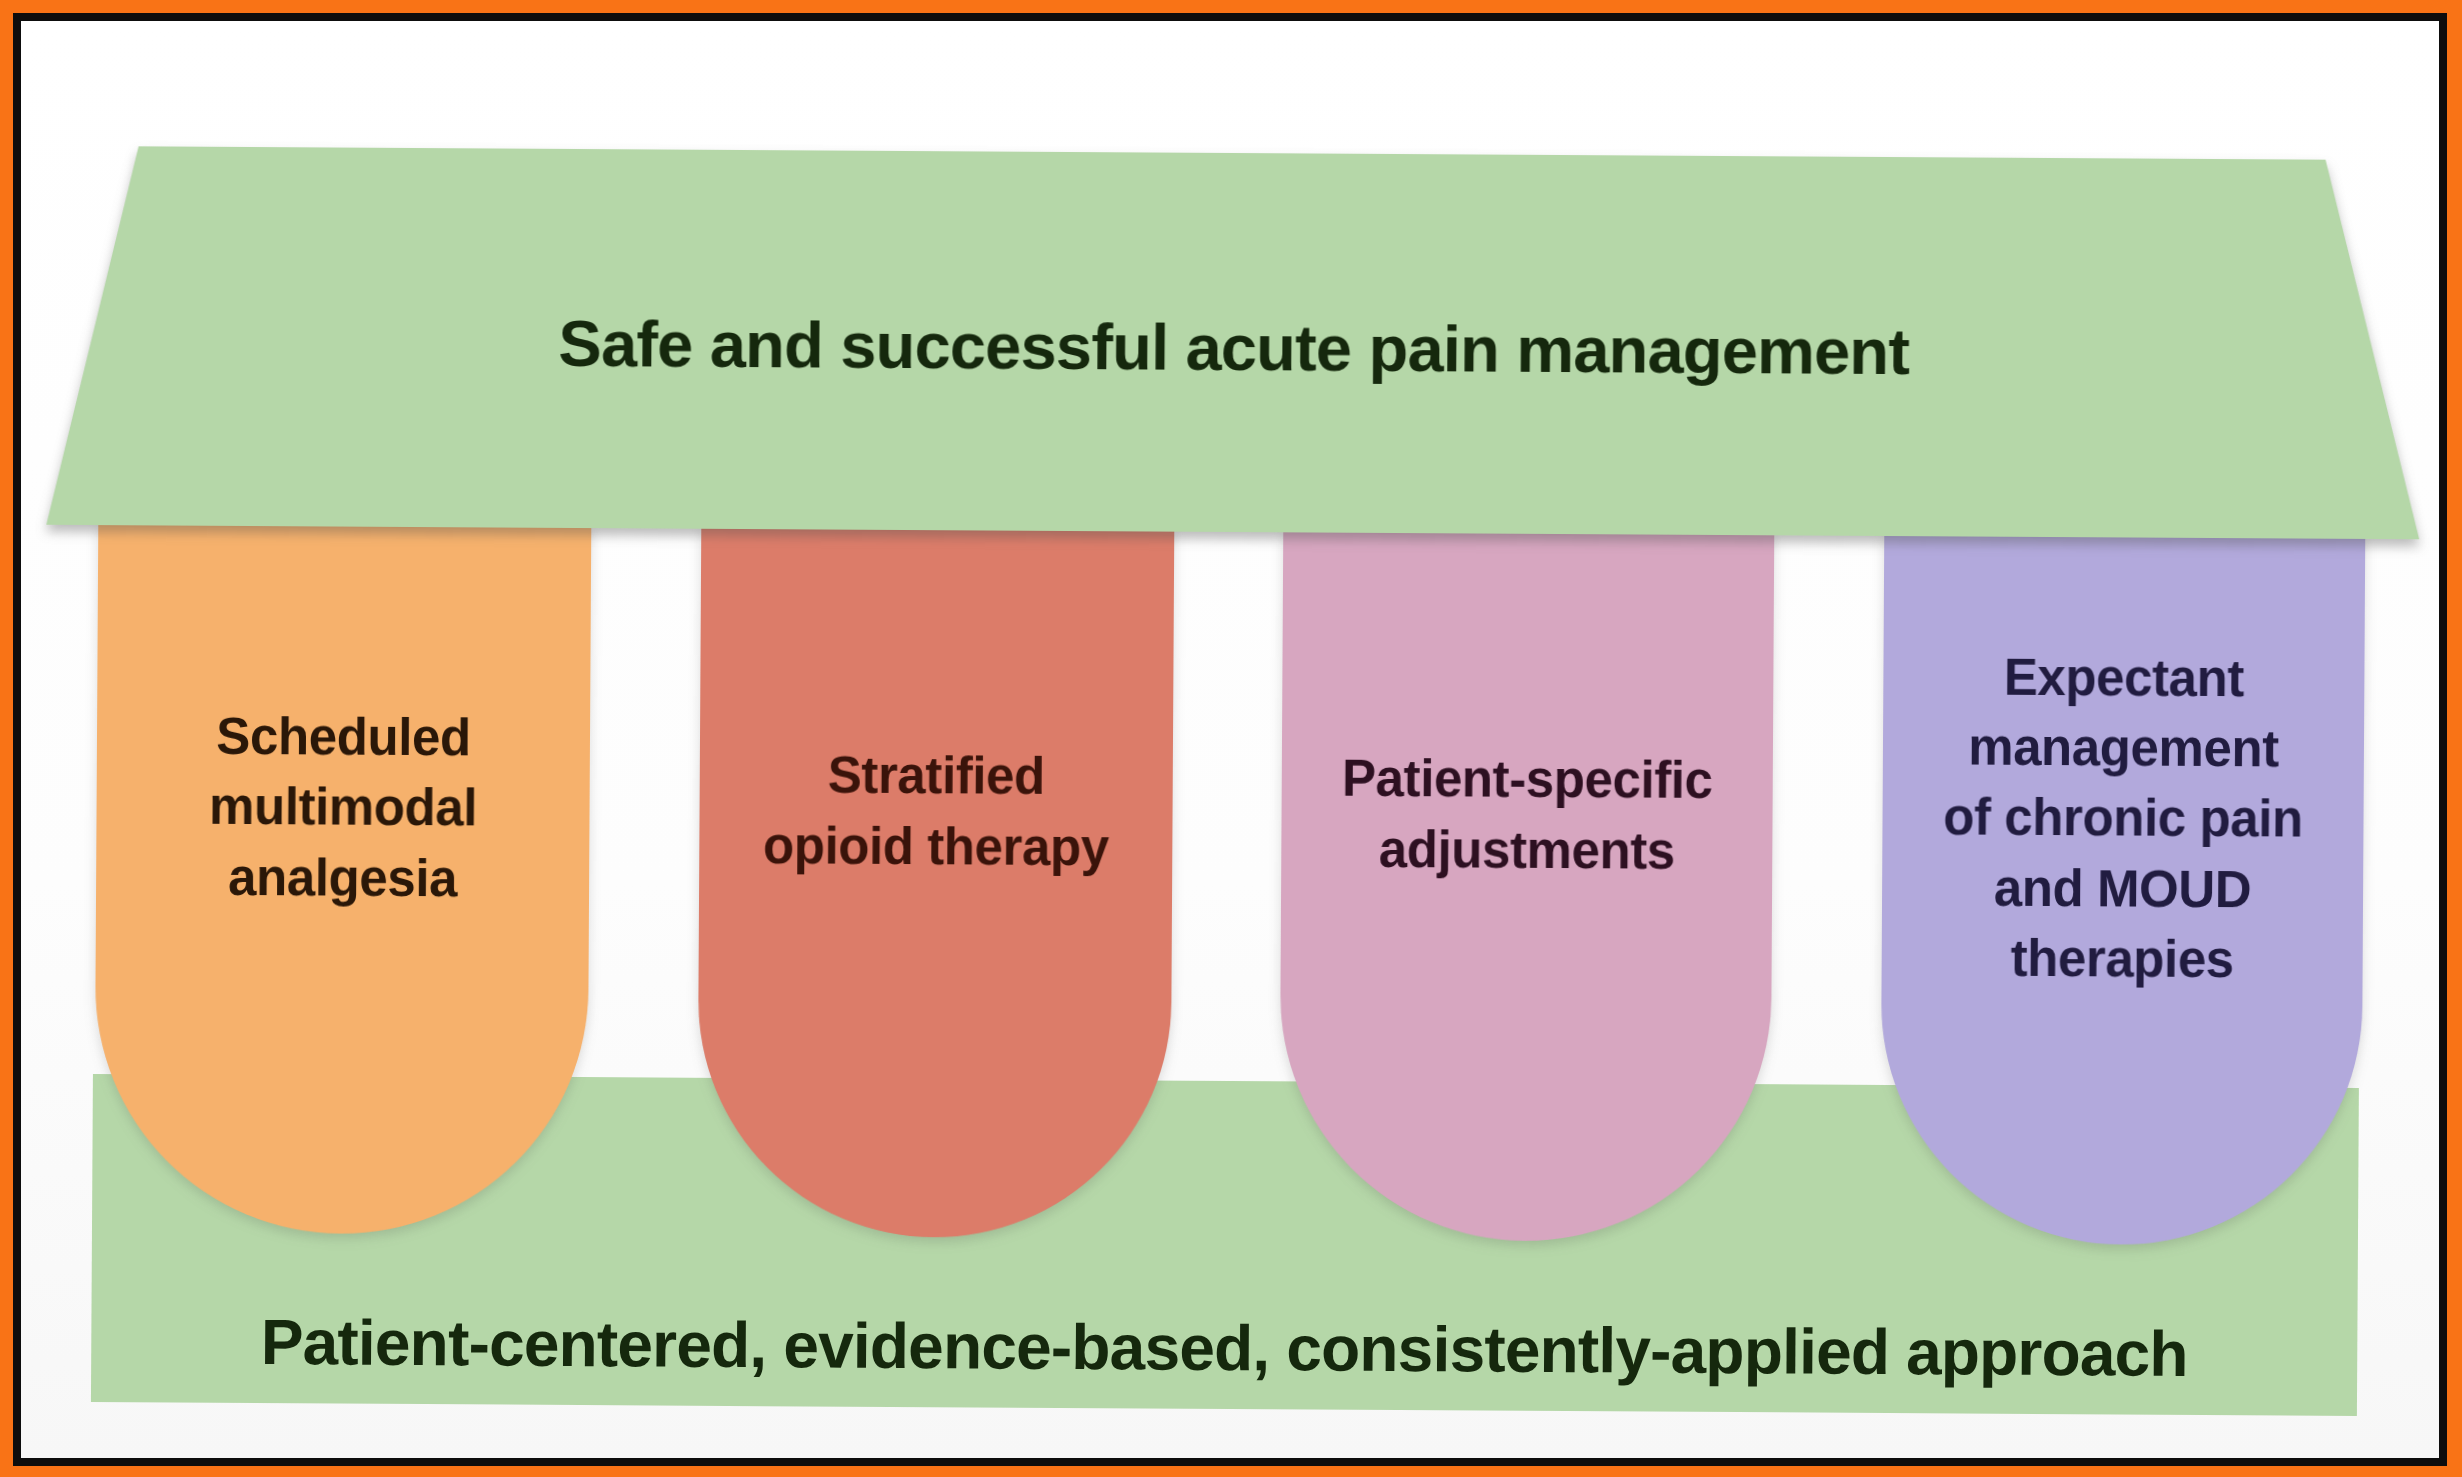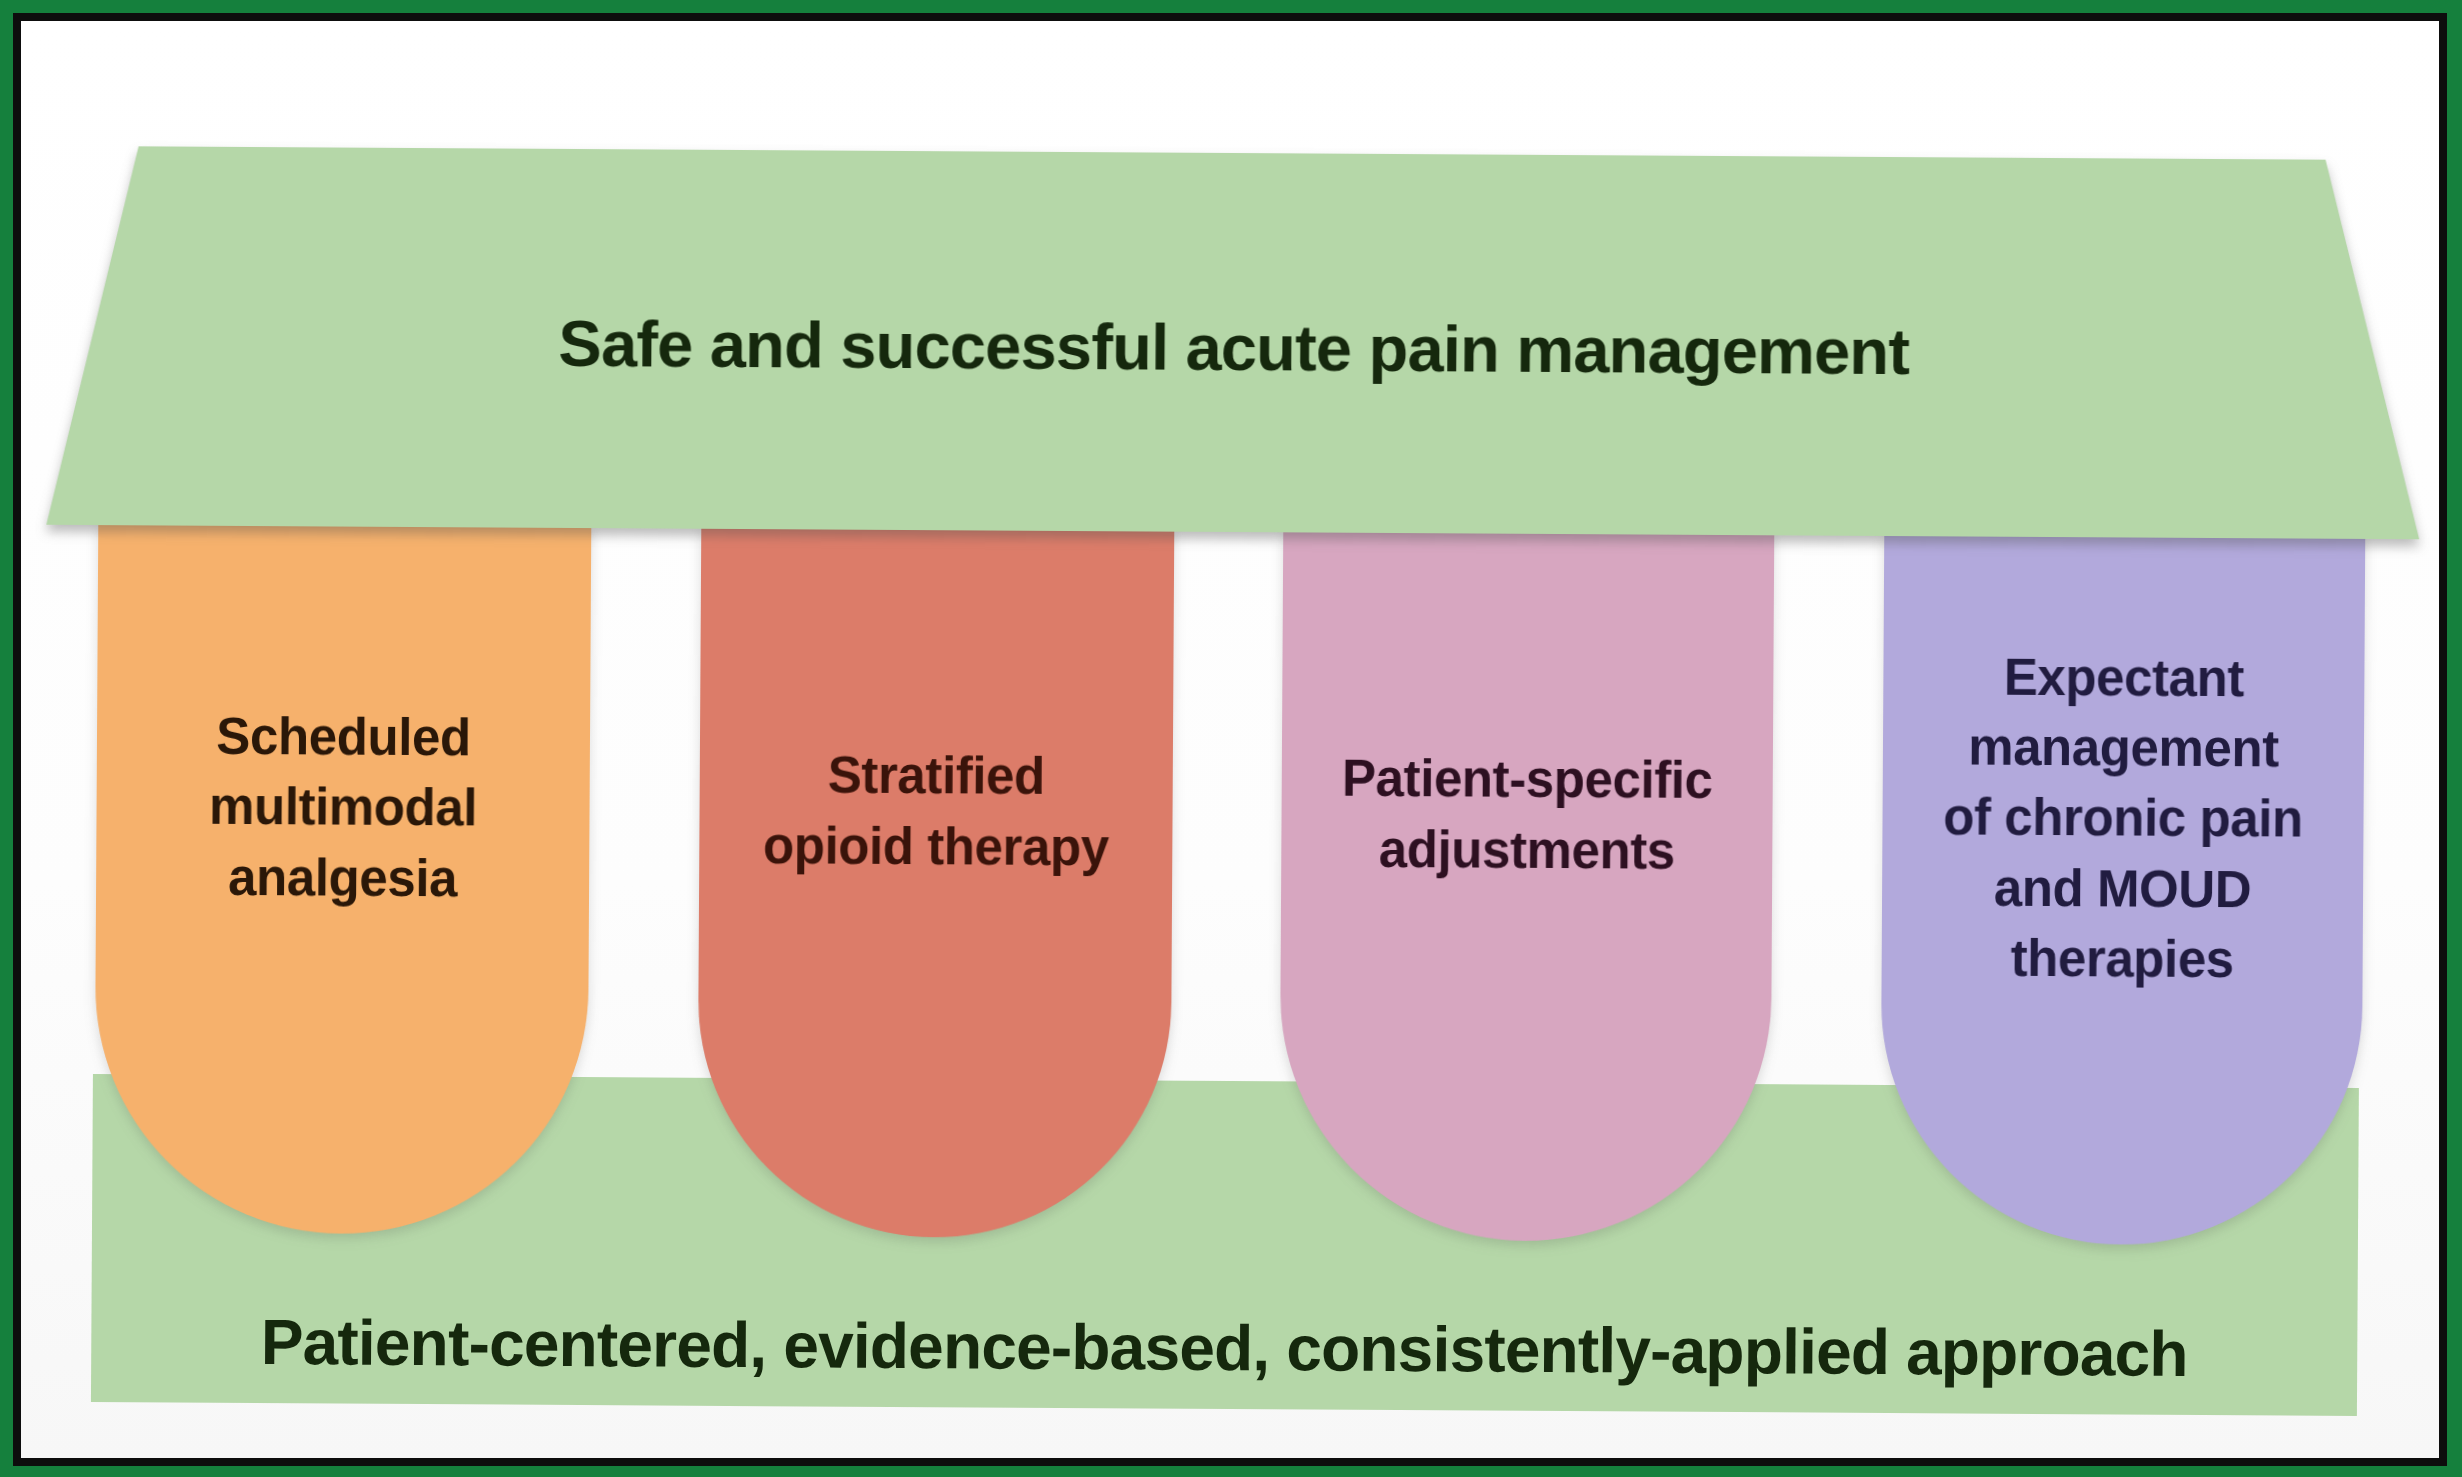--- a/index.html
+++ b/index.html
@@ -8,21 +8,21 @@
     width: 2462px;
     height: 1477px;
     overflow: hidden;
     background: #ffffff;
     font-family: "Liberation Sans", sans-serif;
   }
   .canvas {
     position: relative;
     width: 2462px;
     height: 1477px;
-    background: #15803d;
+    background: #f97316;
   }
   .frame {
     position: absolute;
     left: 13px;
     top: 13px;
     right: 14.7px;
     bottom: 11.4px;
     border: 8.2px solid #0d0d0d;
     background: linear-gradient(180deg, #ffffff 0%, #fdfdfd 60%, #f7f7f7 100%);
   }

